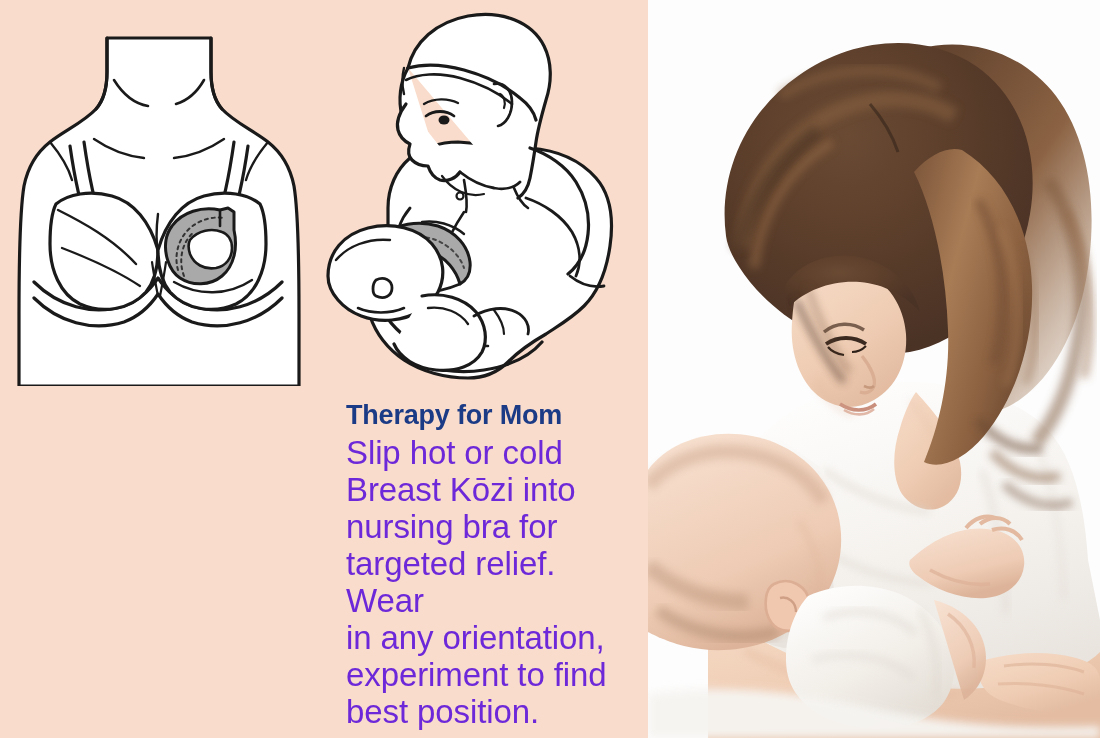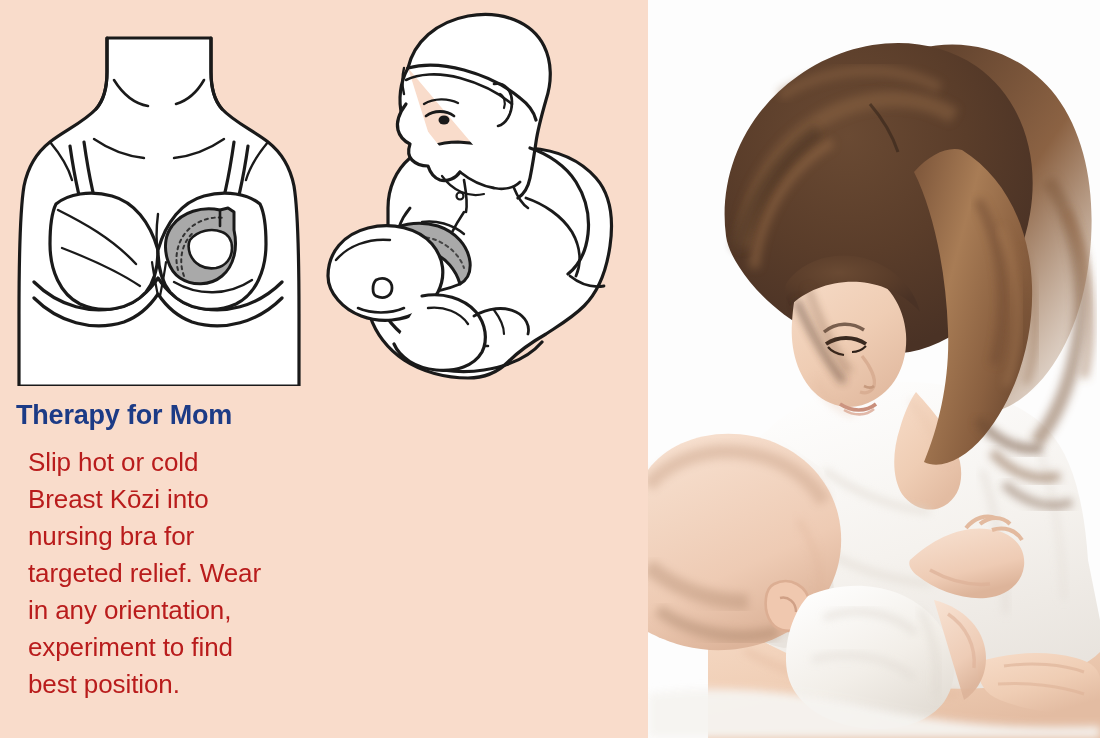--- a/index.html
+++ b/index.html
@@ -53,22 +53,22 @@
   }
 
   
   #text-row {
     position: absolute;
     left: 0;
     top: 398px;
     width: 648px;
     height: 340px;
     display: flex;
-    flex-direction: row;
-    align-items: flex-start;
+    flex-direction: column;
+    align-items: flex-end;
   }
   .text-col {
     box-sizing: border-box;
     padding: 0;
   }
   #col-mom {
     width: 318px;
     padding-left: 16px;
     padding-right: 10px;
   }
@@ -81,25 +81,25 @@
   .col-heading {
     color: #1C3B86;
     font-weight: bold;
     font-size: 27px;
     line-height: 34px;
     letter-spacing: -0.2px;
     margin: 0 0 2px 0;
     white-space: pre-line;
   }
   .col-body {
-    color: #b91c1c;
-    font-size: 26px;
+    color: #6d28d9;
+    font-size: 33px;
     line-height: 37px;
     letter-spacing: -0.1px;
-    margin: 12px;
+    margin: 0;
     white-space: pre-line;
   }
 
   
   #right-photo {
     position: absolute;
     left: 648px;
     top: 0;
     width: 452px;
     height: 738px;

